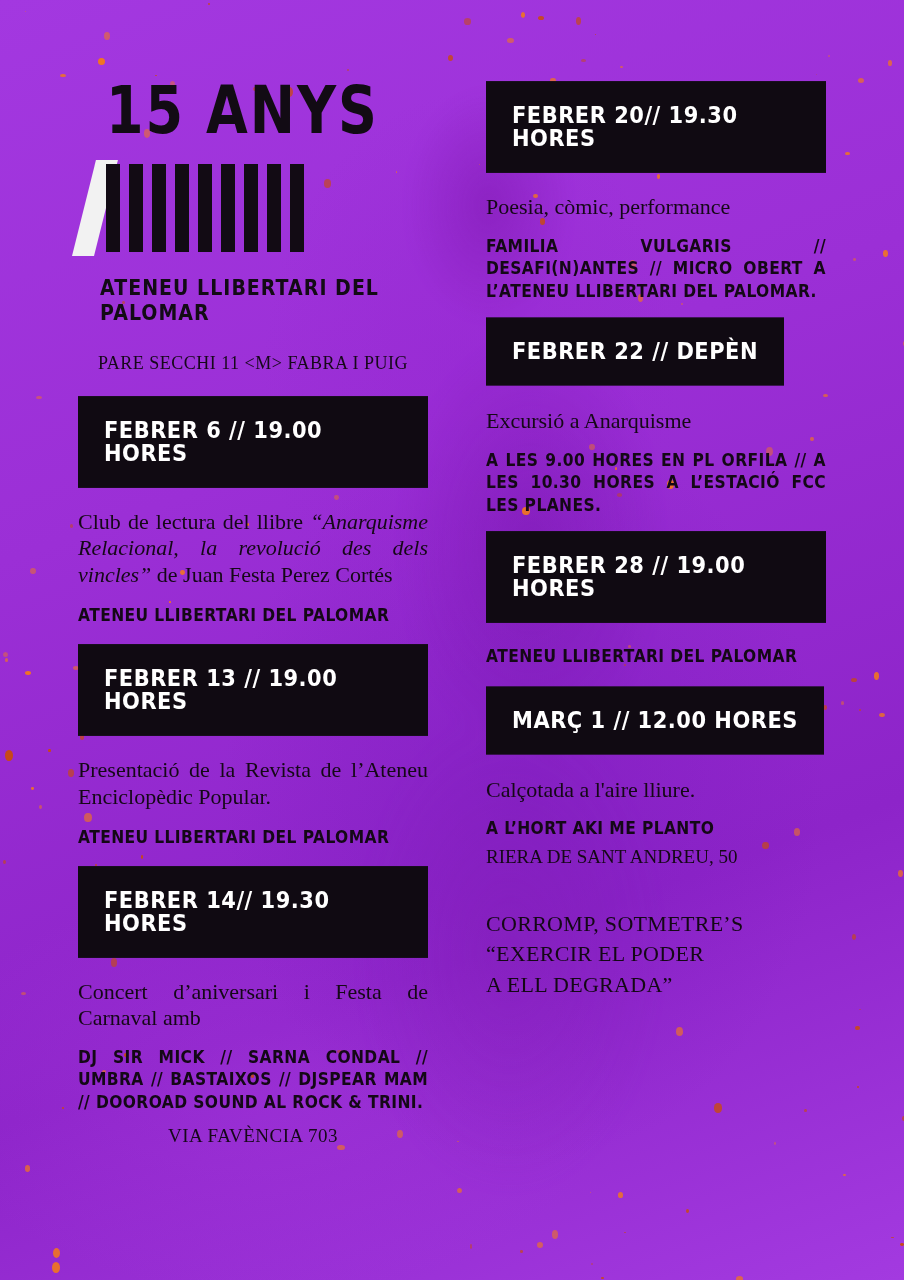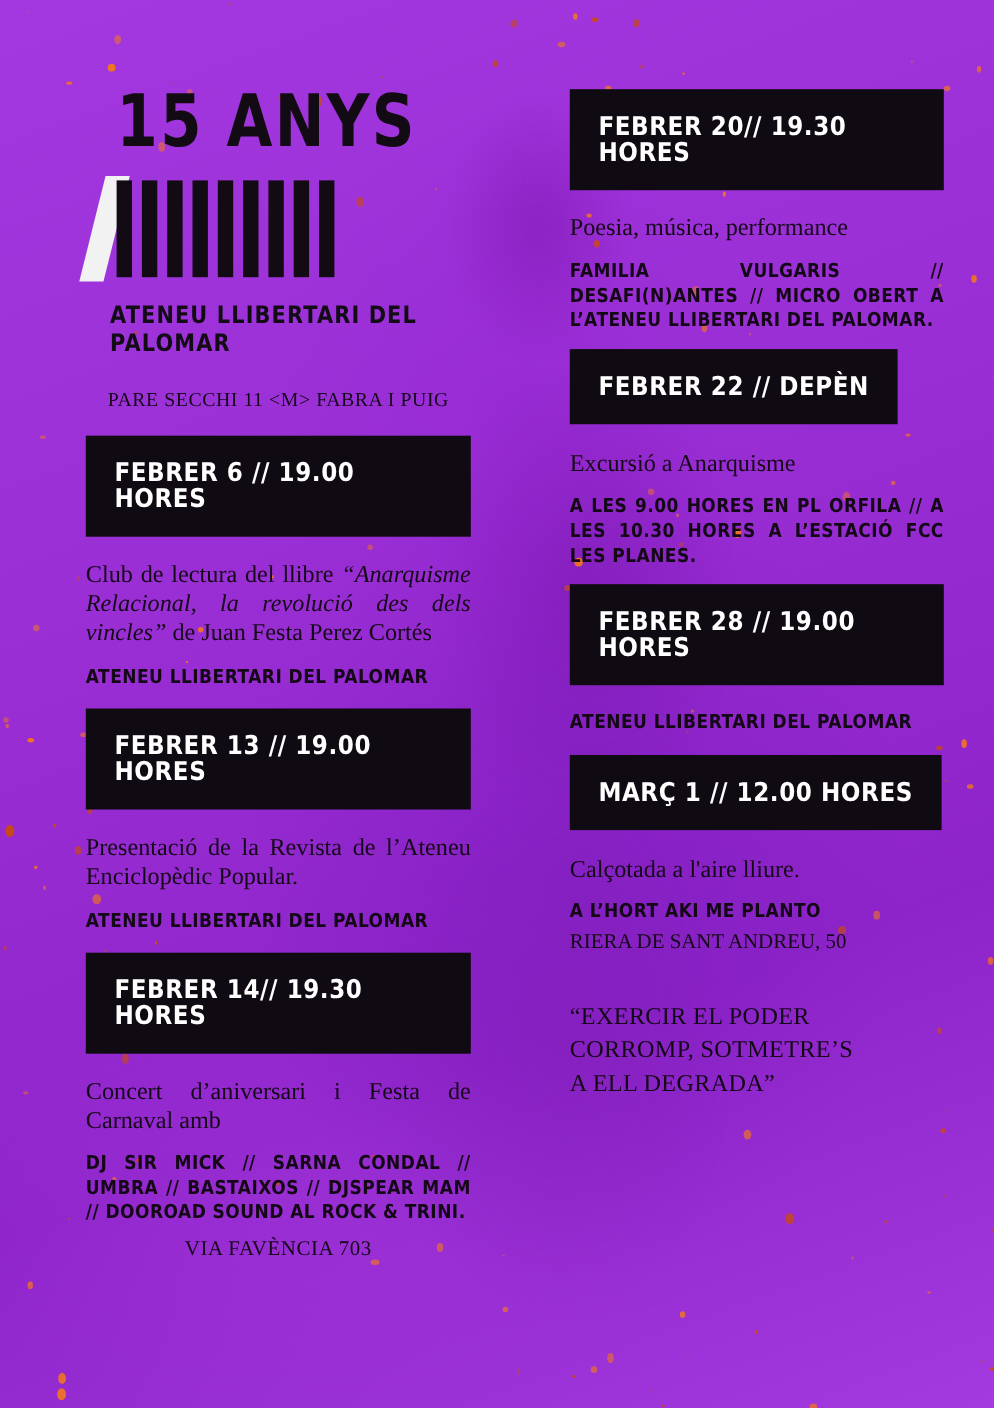--- a/index.html
+++ b/index.html
@@ -46,21 +46,21 @@
     border-radius: 50%;
     pointer-events: none;
   }
 
   
   .col {
     position: absolute;
     top: 0;
   }
   .col-left  { left: 78px;  width: 350px; }
-  .col-right { left: 518px; width: 340px; }
+  .col-right { left: 486px; width: 340px; }
 
   
   .logo-wrap {
     margin-top: 78px;
     position: relative;
     height: 190px;
   }
   .logo-text {
     font-family: "DejaVu Sans", sans-serif;
     font-weight: 700;
@@ -378,21 +378,21 @@
     </div>
 
   </div>
 
   <div class="col col-right">
 
     <div class="event first-right">
       <div class="headline-box">
         <span class="headline">FEBRER 20// 19.30 HORES</span>
       </div>
-      <div class="desc-serif">Poesia, música, performance</div>
+      <div class="desc-serif">Poesia, còmic, performance</div>
       <div class="desc-mono">FAMILIA VULGARIS // DESAFI(N)ANTES // MICRO OBERT A L’ATENEU LLIBERTARI DEL PALOMAR.</div>
     </div>
 
     <div class="event">
       <div class="headline-box">
         <span class="headline">FEBRER 22 // DEPÈN</span>
       </div>
       <div class="desc-serif">Excursió a Anarquisme</div>
       <div class="desc-mono">A LES 9.00 HORES EN PL ORFILA // A LES 10.30 HORES A L’ESTACIÓ FCC LES PLANES.</div>
     </div>
@@ -407,19 +407,19 @@
     <div class="event">
       <div class="headline-box">
         <span class="headline">MARÇ 1 // 12.00 HORES</span>
       </div>
       <div class="desc-serif">Calçotada a l'aire lliure.</div>
       <div class="desc-mono">A L’HORT AKI ME PLANTO</div>
       <div class="desc-serif" style="font-size:19px;margin-top:8px;text-align:left;">RIERA DE SANT ANDREU, 50</div>
     </div>
 
     <div class="quote">
+      <span class="spread"><span>CORROMP, SOTMETRE’S</span></span>
       <span class="spread"><span>“EXERCIR EL PODER</span></span>
-      <span class="spread"><span>CORROMP, SOTMETRE’S</span></span>
       <span class="spread"><span>A ELL DEGRADA”</span></span>
     </div>
 
   </div>
 </div>
 
 </body></html>

